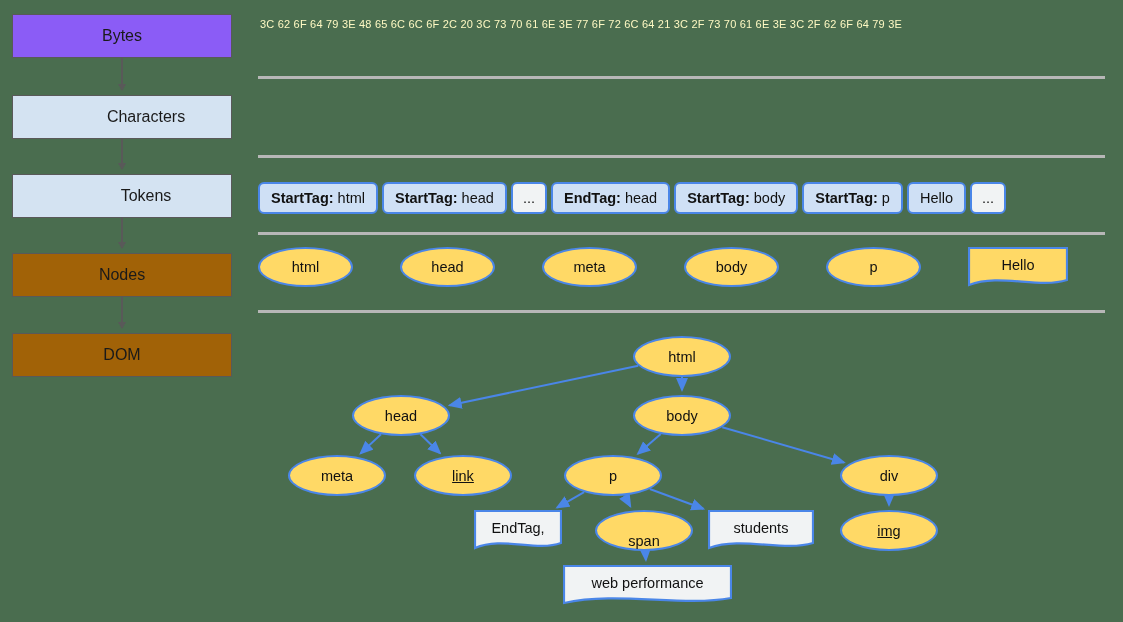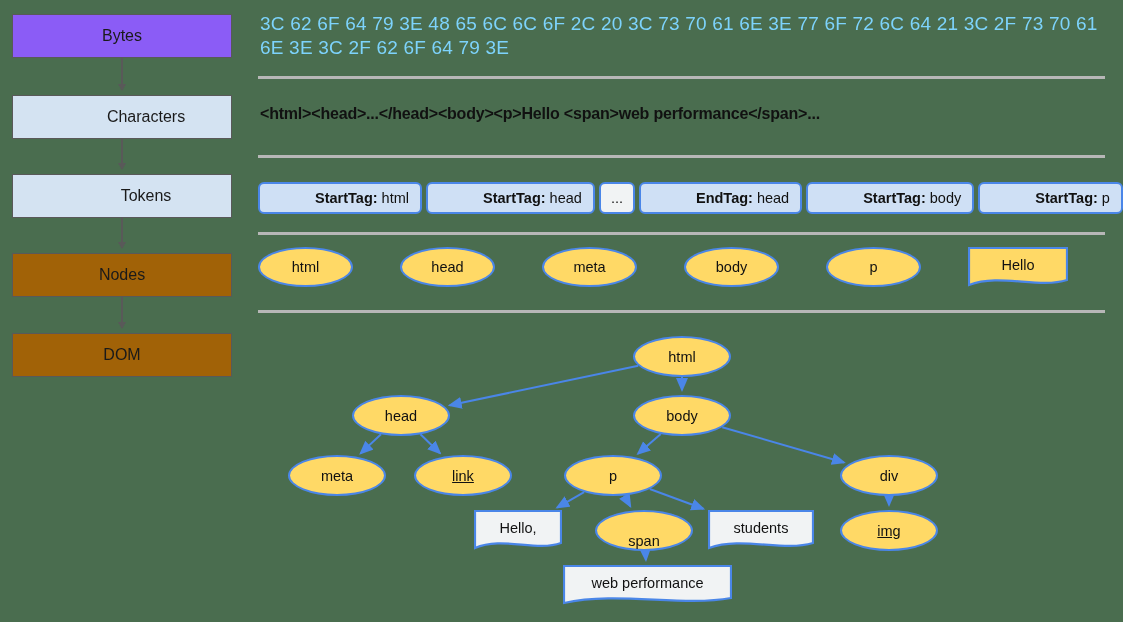--- a/index.html
+++ b/index.html
@@ -58,23 +58,23 @@
     width: 847px;
     height: 3px;
     background: #b7b7b7;
   }
 
   .bytes-text {
     position: absolute;
     left: 260px;
     top: 12px;
     width: 845px;
-    font-size: 19px;
+    font-size: 11px;
     line-height: 24px;
-    color: #7dd3fc;
+    color: #fef9c3;
     letter-spacing: 0.2px;
   }
 
   .chars-text {
     position: absolute;
     left: 260px;
     top: 105px;
     font-size: 16px;
     font-weight: bold;
     color: #111;
@@ -98,21 +98,21 @@
     box-sizing: border-box;
     display: flex;
     align-items: center;
     justify-content: center;
     padding: 0 11px;
     font-size: 14.5px;
     color: #111;
     white-space: nowrap;
   }
   .token.plain { background: #f1f3f4; padding: 0 10px; }
-  .token b { font-weight: bold; margin-left: 44px; }
+  .token b { font-weight: bold; }
   .token .val { font-weight: normal; }
 
   
   .node-row {
     position: absolute;
     left: 258px;
     top: 247px;
     display: flex;
     align-items: center;
   }
@@ -195,21 +195,20 @@
     </div>
 
   <div class="stage-arrow" style="top:58px;  height:32px"></div>
   <div class="stage-arrow" style="top:139px; height:30px"></div>
   <div class="stage-arrow" style="top:218px; height:30px"></div>
   <div class="stage-arrow" style="top:297px; height:31px"></div>
 
   <div class="bytes-text">3C 62 6F 64 79 3E 48 65 6C 6C 6F 2C 20 3C 73 70 61 6E 3E 77 6F 72 6C 64 21 3C 2F 73 70 61 6E 3E 3C 2F 62 6F 64 79 3E</div>
 
   <div class="sep" style="top:76px"></div>
-  <div class="chars-text">&lt;html&gt;&lt;head&gt;...&lt;/head&gt;&lt;body&gt;&lt;p&gt;Hello &lt;span&gt;web performance&lt;/span&gt;...</div>
 
   <div class="sep" style="top:155px"></div>
   <div class="token-row" id="token-row">
       <div class="token">
         <b>StartTag:</b>
         <span class="val">&nbsp;html</span>
       </div>
       <div class="token">
         <b>StartTag:</b>
         <span class="val">&nbsp;head</span>
@@ -303,21 +302,21 @@
       <div class="tnode ell" style="left: 306px; top: 133px; width: 98px; height: 41px;">
         <span>p</span>
       </div>
       <div class="tnode ell" style="left: 582px; top: 133px; width: 98px; height: 41px;">
         <span>div</span>
       </div>
       <div class="tnode doc" style="left: 216px; top: 188px; width: 88px; height: 40px;">
         <svg width="88" height="40" viewBox="0 0 88 40">
           <path d="M1,1 L87,1 L87,33 C61.599999999999994,42 28.16,26 1,38 Z" fill="#f1f3f4" stroke="#4a86e8" stroke-width="2.2"></path>
         </svg>
-        <span>Hello,</span>
+        <span>EndTag,</span>
       </div>
       <div class="tnode ell" style="left: 337px; top: 188px; width: 98px; height: 41px; align-items: flex-end;">
         <span>span</span>
       </div>
       <div class="tnode doc" style="left: 450px; top: 188px; width: 106px; height: 40px;">
         <svg width="106" height="40" viewBox="0 0 106 40">
           <path d="M1,1 L105,1 L105,33 C74.19999999999999,42 33.92,26 1,38 Z" fill="#f1f3f4" stroke="#4a86e8" stroke-width="2.2"></path>
         </svg>
         <span>students</span>
       </div>

